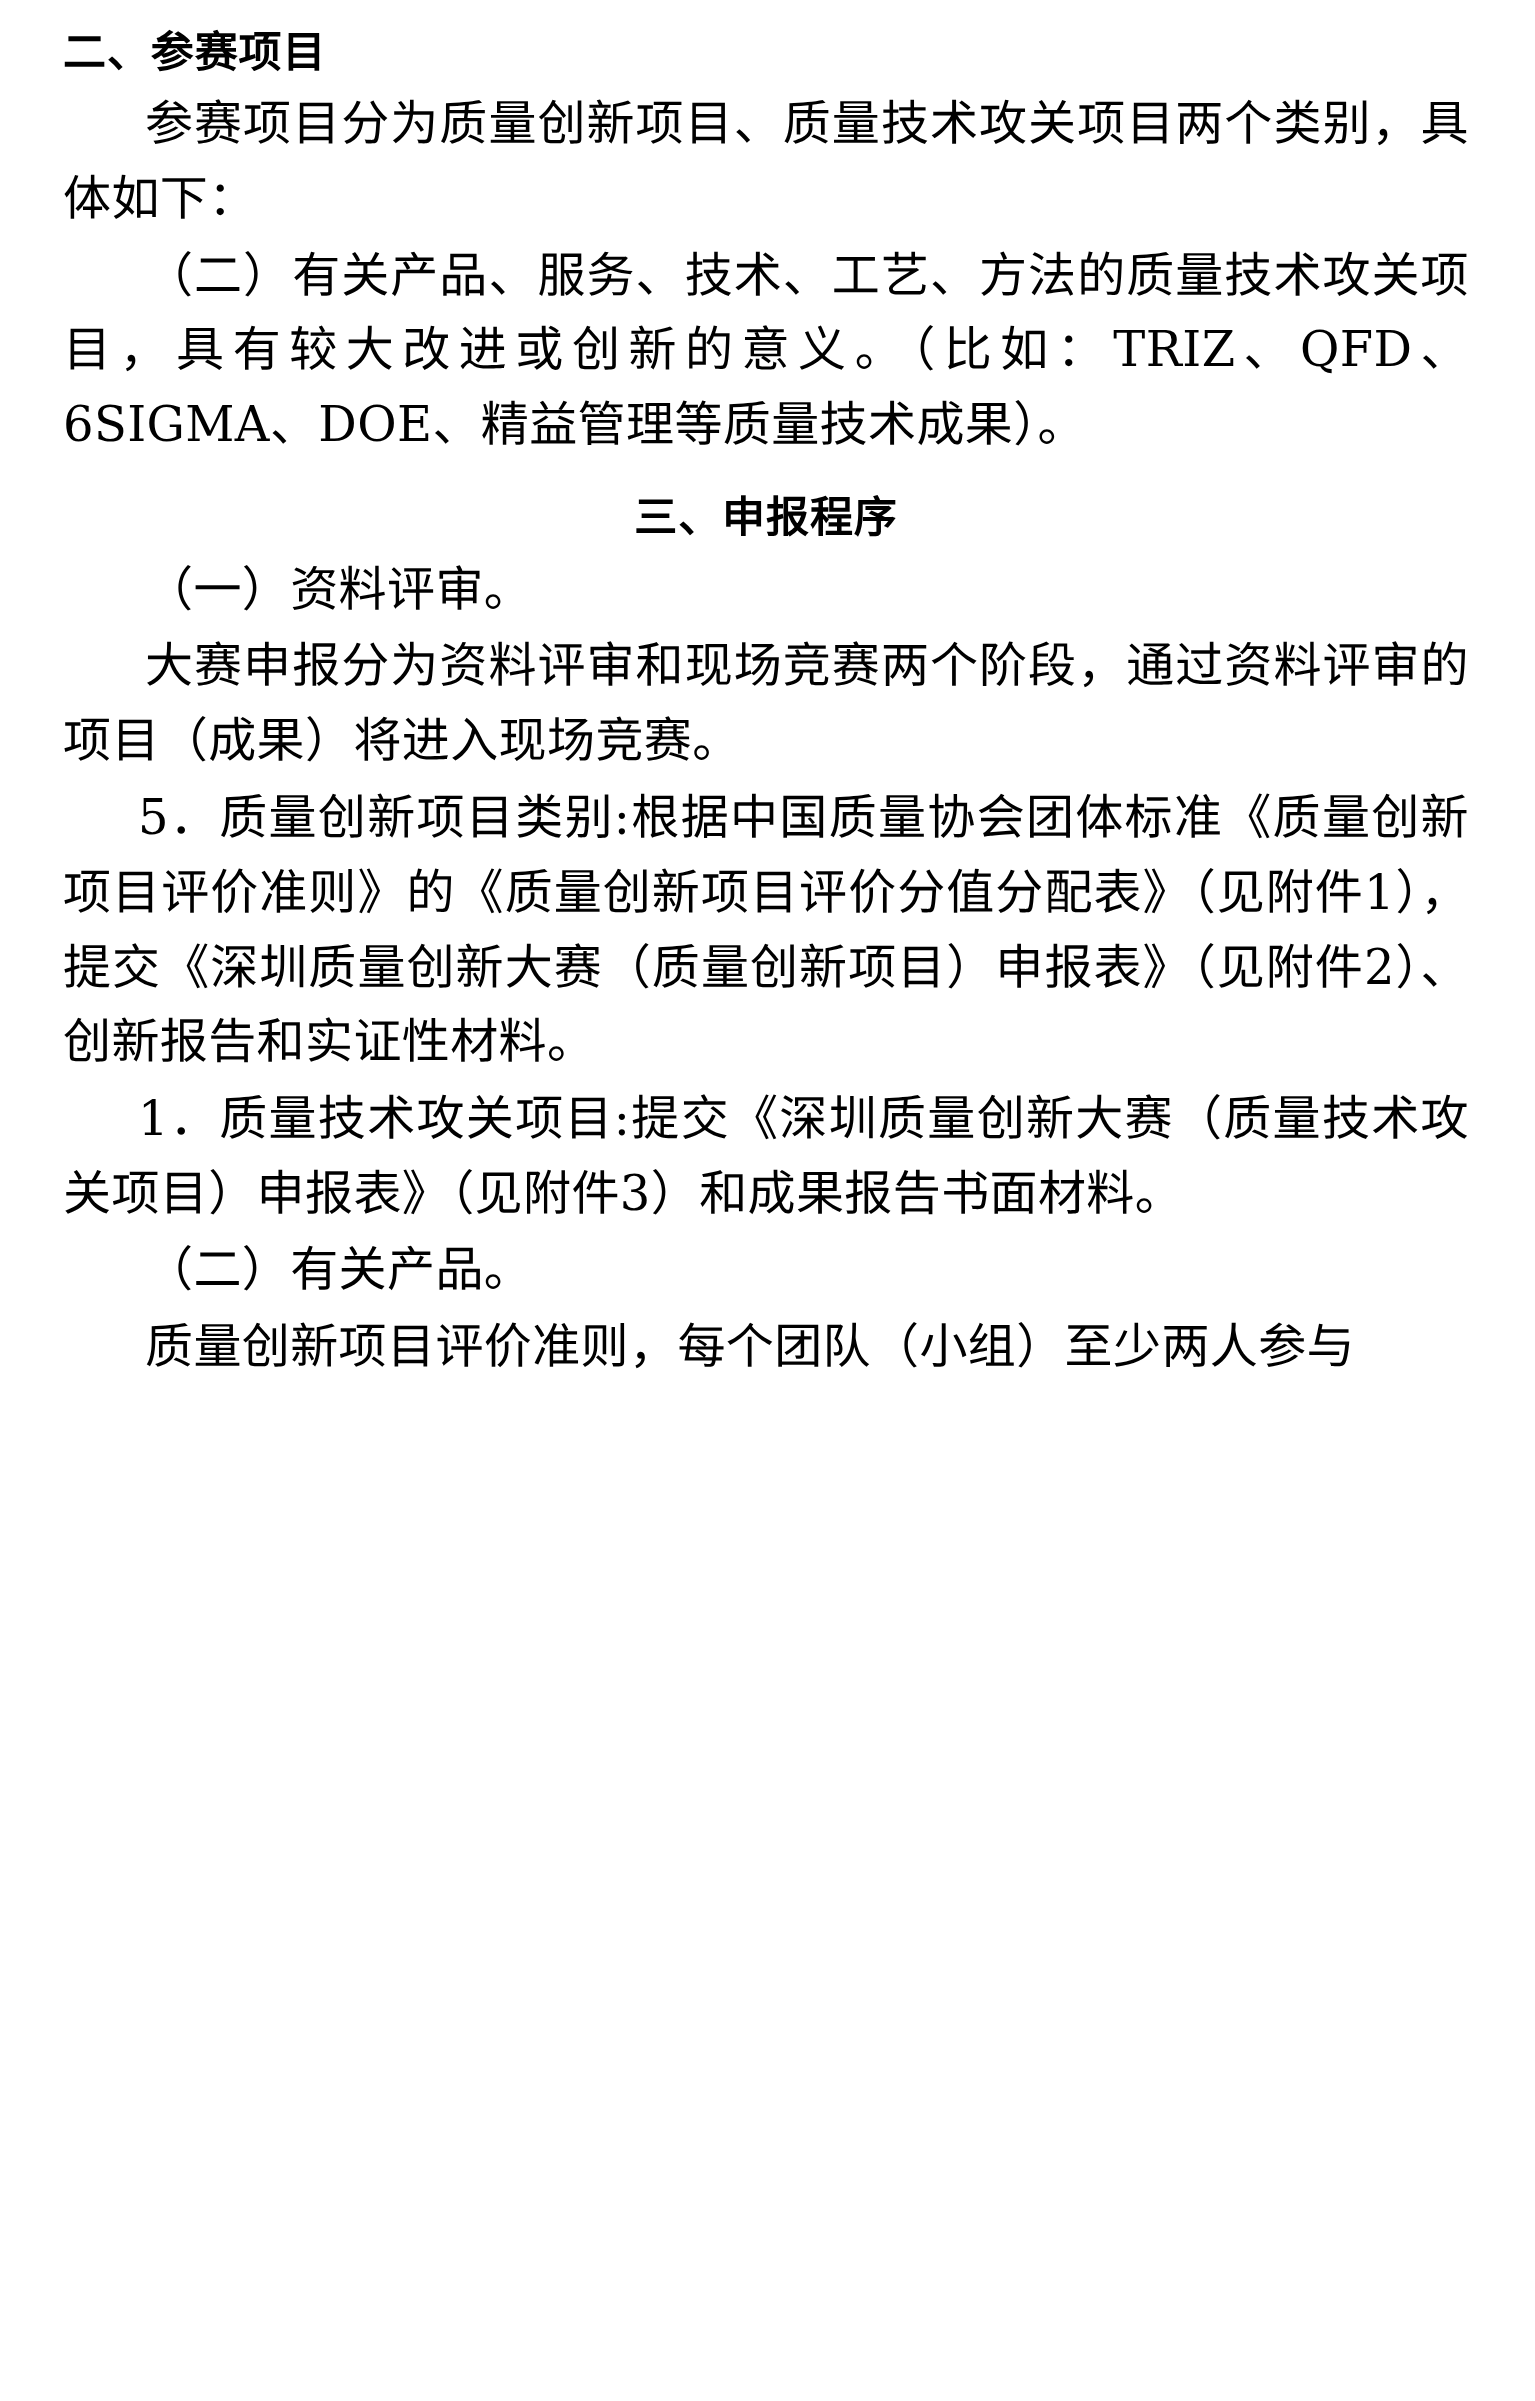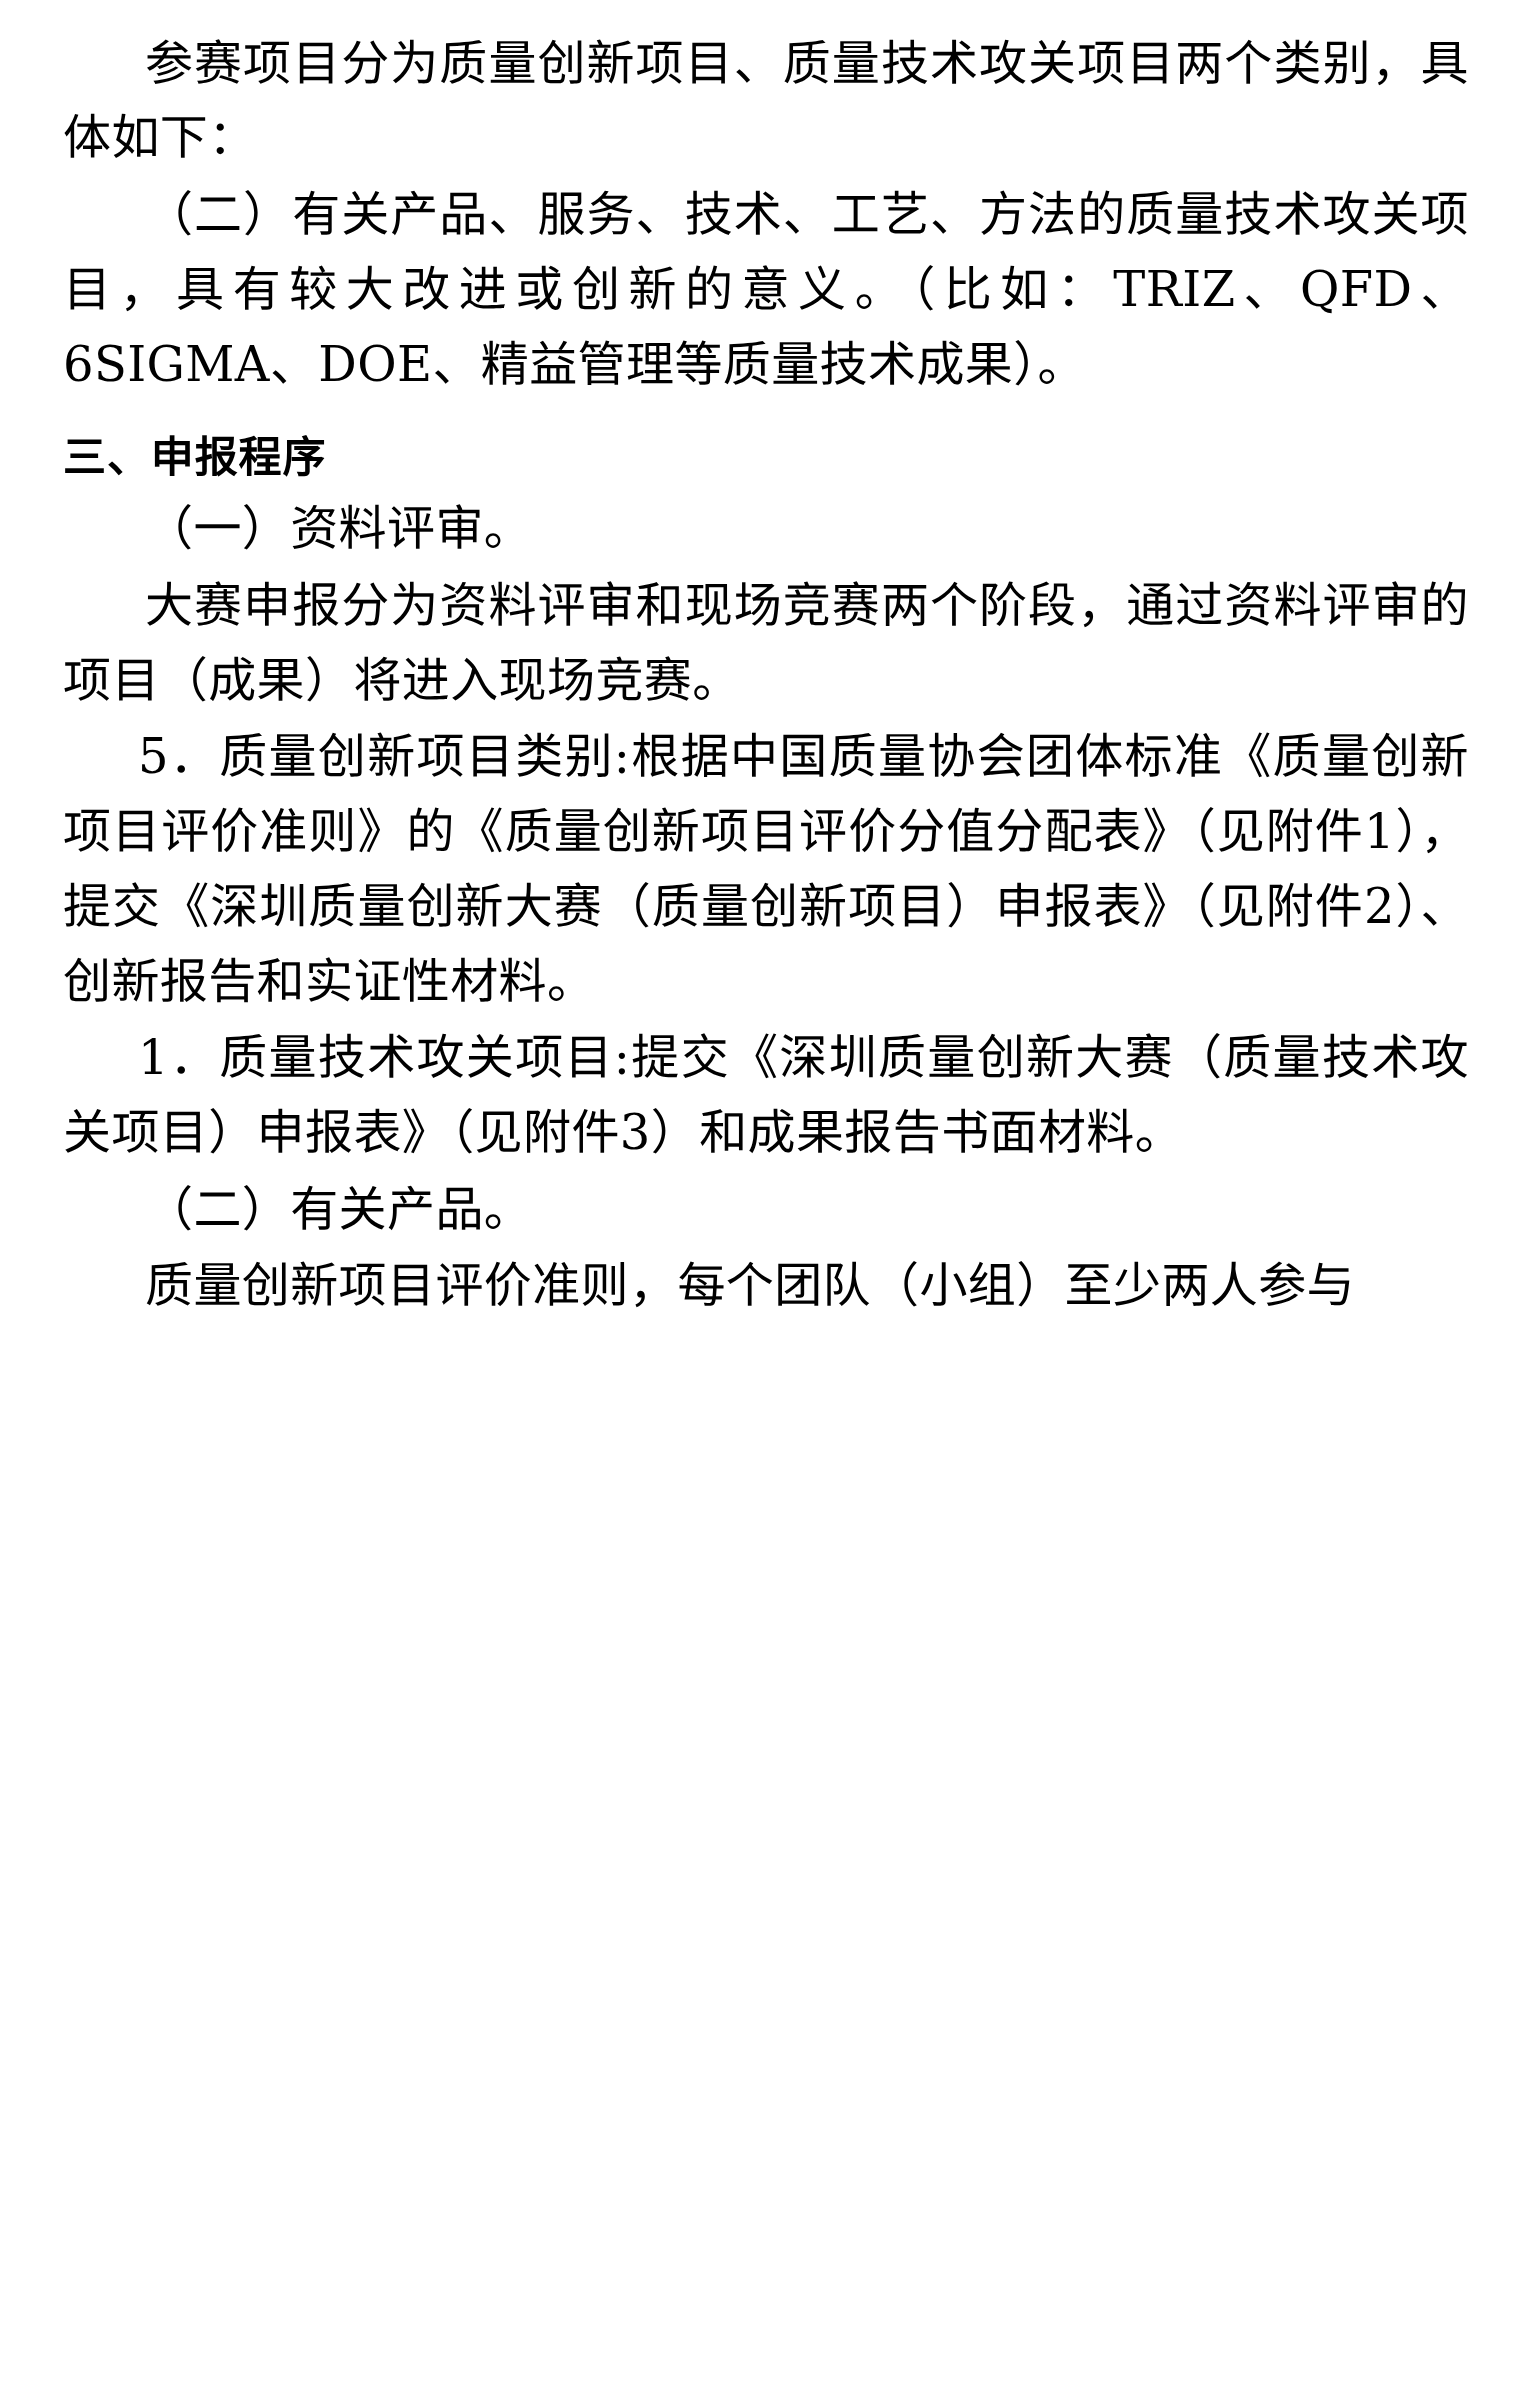--- a/index.html
+++ b/index.html
@@ -20,20 +20,21 @@
     font-family: "DejaVu Sans", "Liberation Sans", sans-serif;
     font-weight: bold;
     font-size: 43px;
     line-height: 1.25;
     letter-spacing: 0.9px;
     margin: 0 0 6.8px 0;
     padding: 0;
   }
   .heading.second {
     margin-top: 29px;
+    text-align: center;
   }
   .para {
     font-size: 48px;
     line-height: 1.56;
     margin: 0;
     padding: 0;
     text-align: justify;
     text-justify: inter-ideograph;
     letter-spacing: 0.4px;
   }
@@ -45,20 +46,21 @@
   }
   .block {
     margin-bottom: 1.7px;
   }
 </style>
 </head>
 <body>
 
 <div class="page">
 
+  <h2 class="heading">二、参赛项目</h2>
 
   <p class="para indent block">参赛项目分为质量创新项目、质量技术攻关项目两个类别，具体如下：</p>
 
 
   <p class="para indent block">（二）有关产品、服务、技术、工艺、方法的质量技术攻关项目，具有较大改进或创新的意义。（比如：TRIZ、QFD、6SIGMA、DOE、精益管理等质量技术成果）。</p>
 
   <h2 class="heading second">三、申报程序</h2>
 
   <p class="para indent block">（一）资料评审。</p>
 

